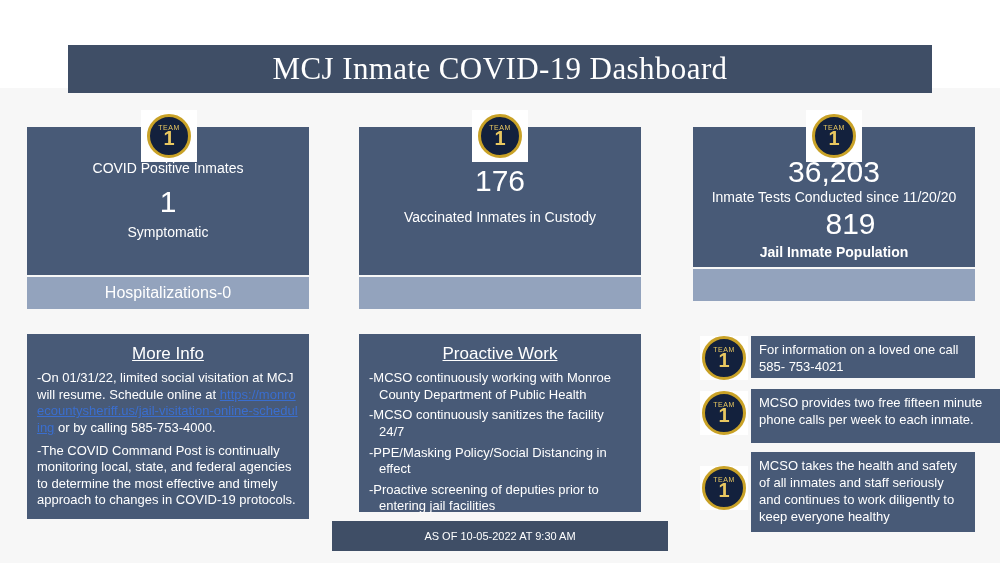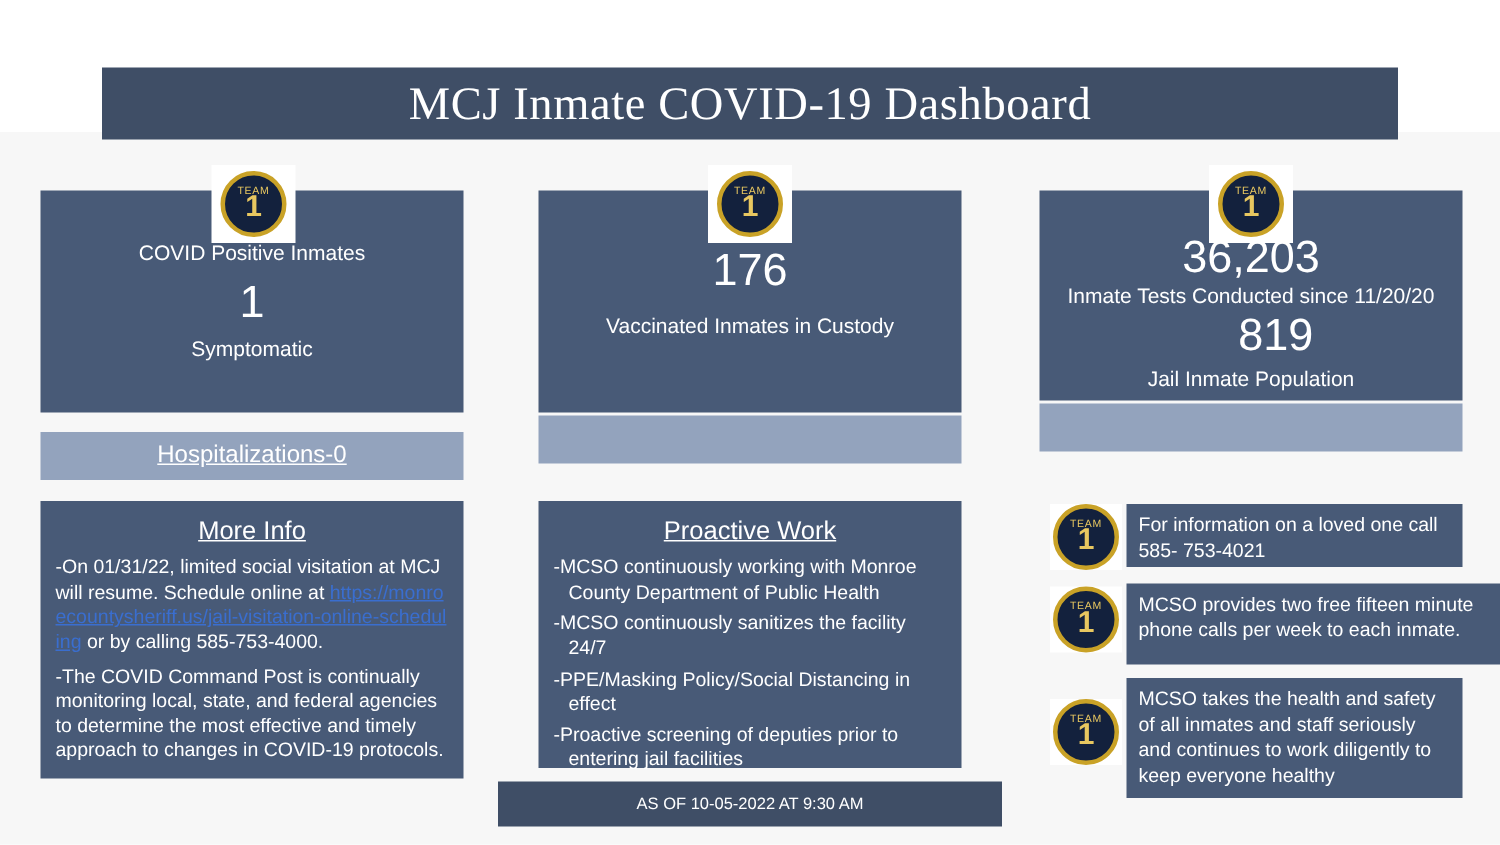--- a/index.html
+++ b/index.html
@@ -89,21 +89,21 @@
     <span class="team">TEAM</span>
     <span class="one">1</span>
   </div>
 </div>
 <div class="card" style="left:27px;top:127px;width:282px;height:148px;">
   <div class="big" style="">15</div>
   <div class="sub">COVID Positive Inmates</div>
   <div class="big" style="margin-top:9px;">1</div>
   <div class="sub" style="margin-top:6px;">Symptomatic</div>
 </div>
-<div class="footer-strip" style="left:27px;top:288px;width:282px;height:32px;text-decoration:underline;">
+<div class="footer-strip" style="left:27px;top:277px;width:282px;height:32px;">
   <span>Hospitalizations-0</span>
 </div>
 
 <div class="badge-wrap" style="left:472px;top:110px;">
   <div class="badge">
     <span class="team">TEAM</span>
     <span class="one">1</span>
   </div>
 </div>
 <div class="card" style="left:359px;top:127px;width:282px;height:148px;">
@@ -117,21 +117,21 @@
 <div class="badge-wrap" style="left:806px;top:110px;">
   <div class="badge">
     <span class="team">TEAM</span>
     <span class="one">1</span>
   </div>
 </div>
 <div class="card" style="left:693px;top:127px;width:282px;height:140px;">
   <div class="big" style="margin-top:29px;">36,203</div>
   <div class="sub">Inmate Tests Conducted since 11/20/20</div>
   <div class="big" style="margin-top:2px;margin-left:33px;">819</div>
-  <div class="sub" style="margin-top:4px;">Jail Inmate Population</div>
+  <div class="sub" style="margin-top:4px;font-weight:bold;">Jail Inmate Population</div>
 </div>
 <div class="footer-strip" style="left:693px;top:269px;width:282px;height:32px;">
   <span></span>
 </div>
 
 <div class="infobox" style="left:27px;top:334px;width:282px;height:185px;">
   <h3>More Info</h3>
   <p><span>-On 01/31/22, limited social visitation at MCJ will resume. Schedule online at</span>
   <a class="link" href="#">https://monroecountysheriff.us/jail-visitation-online-scheduling</a><span> or by calling 585-753-4000.</span></p>
   <p style="margin-top:6px;">-The COVID Command Post is continually monitoring local, state, and federal agencies to determine the most effective and timely approach to changes in COVID-19 protocols.</p>

